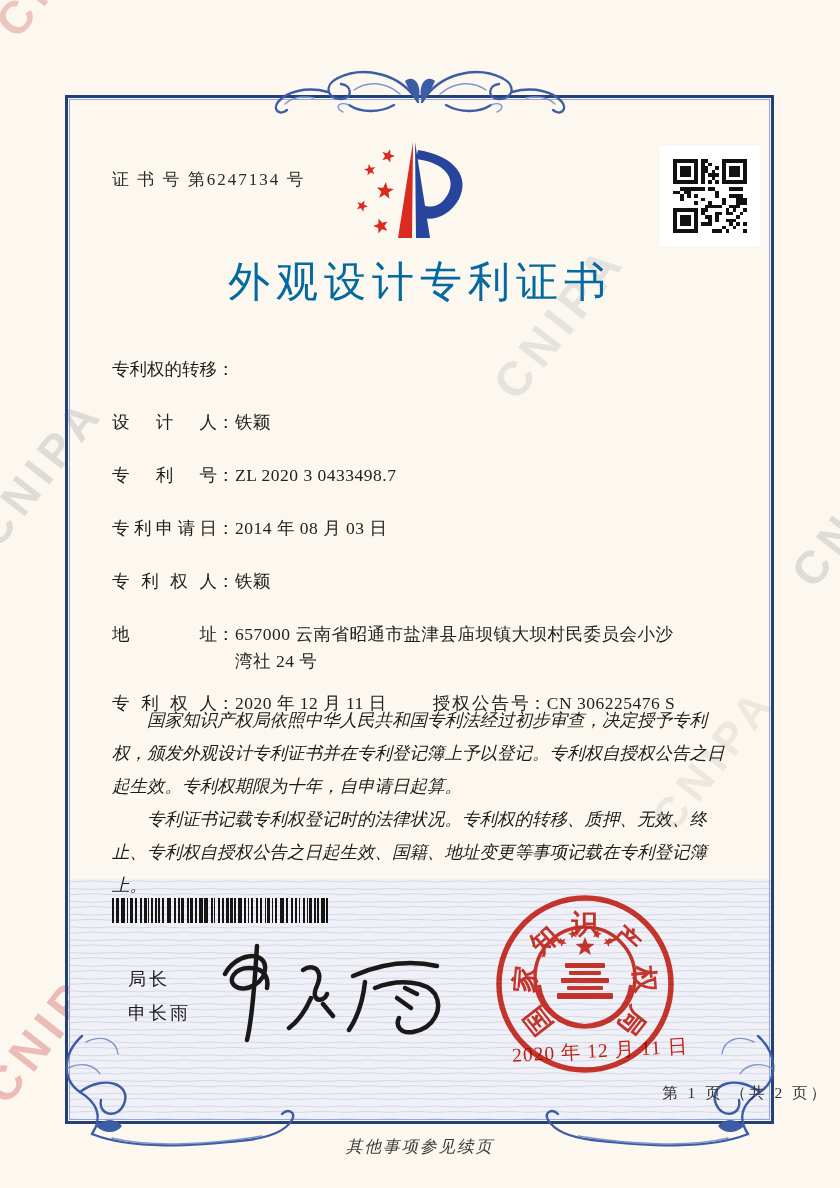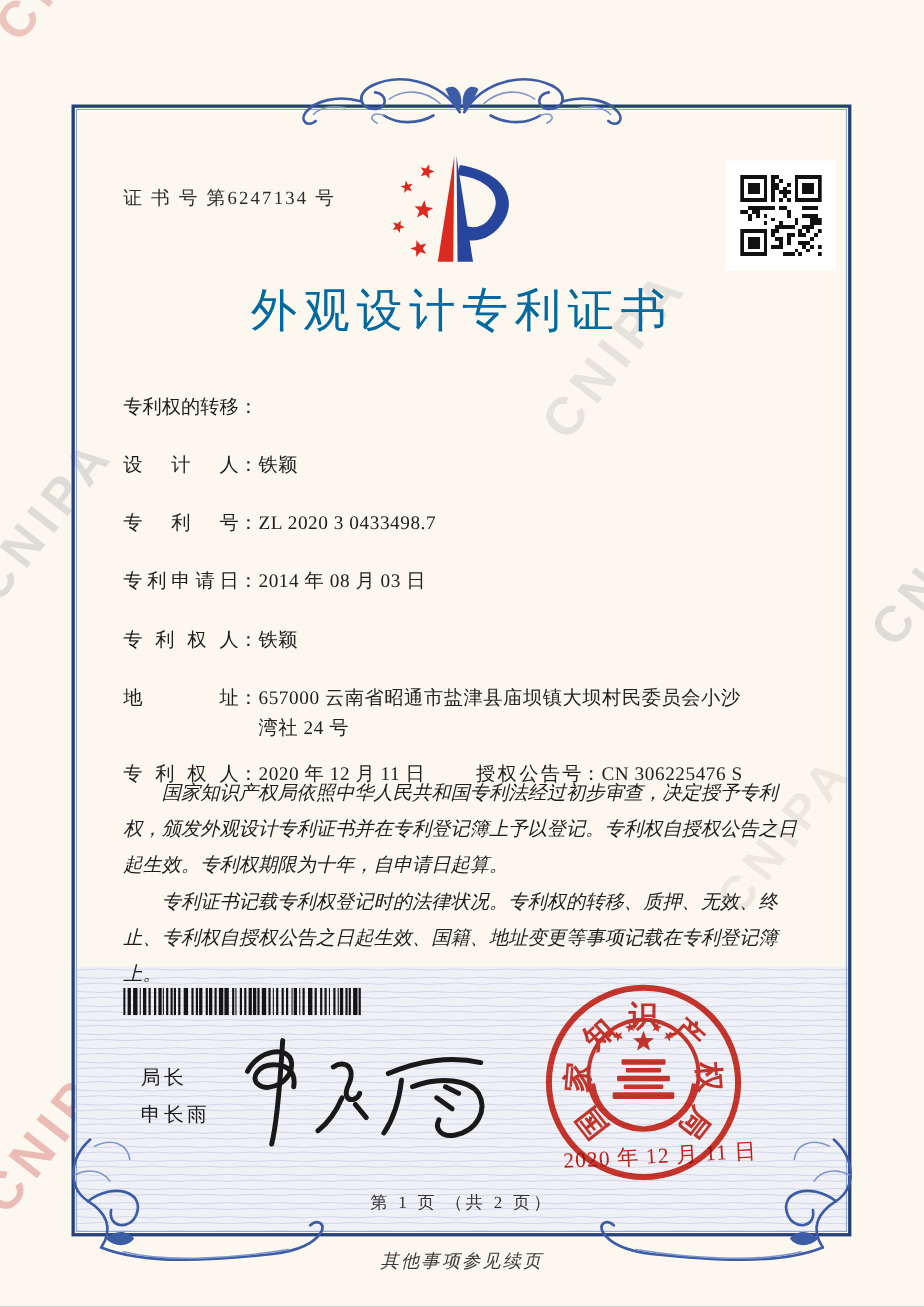--- a/index.html
+++ b/index.html
@@ -45,21 +45,21 @@
   
   .barcode{position:absolute;left:112px;top:898px;z-index:3;}
   .director{position:absolute;left:116px;top:962px;z-index:3;
             font-family:"Liberation Sans",sans-serif;font-size:18px;color:#1c1c1c;
             letter-spacing:3px;line-height:34px;margin-left:12px;}
   .sig{position:absolute;left:205px;top:936px;z-index:3;}
   .seal{position:absolute;left:494px;top:893px;z-index:4;mix-blend-mode:multiply;}
   .sealdate{position:absolute;left:512px;top:1037px;width:180px;z-index:4;
             color:#cf2418;font-size:19.5px;letter-spacing:1px;transform:rotate(-3deg);
             mix-blend-mode:multiply;}
-  .pagefoot{position:absolute;left:0;right:0;top:1083px;text-align:center;font-size:15.5px;
+  .pagefoot{position:absolute;left:0;right:11px;top:1083px;text-align:right;font-size:15.5px;
             letter-spacing:3px;color:#333;z-index:3;}
   .note{position:absolute;left:0;right:0;top:1136px;text-align:center;font-size:16.5px;
         font-style:italic;color:#3a3a3a;z-index:3;letter-spacing:2px;}
 </style>
 </head>
 <body>
 
 <div class="page">
 
   <span class="wm" style="left:-16px;top:14px;font-size:46px;color:rgba(205,95,95,.33);">CNIPA</span>

